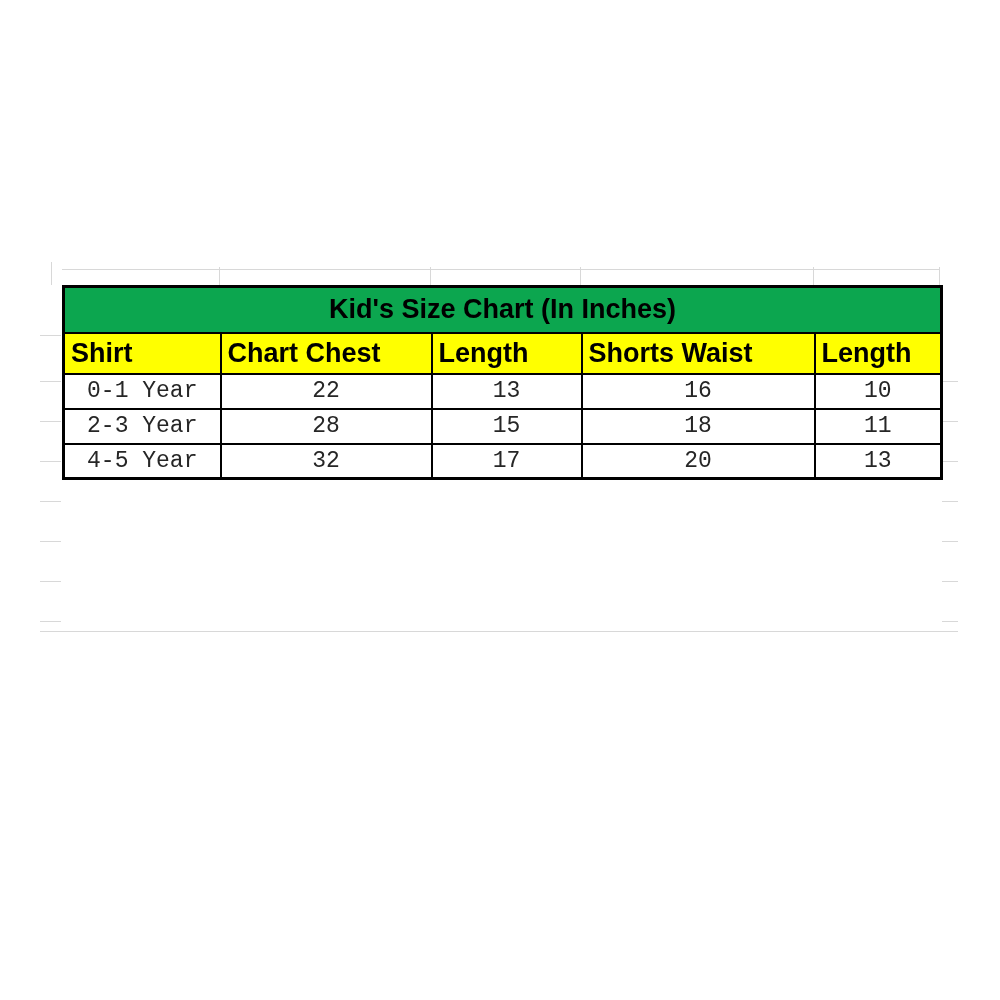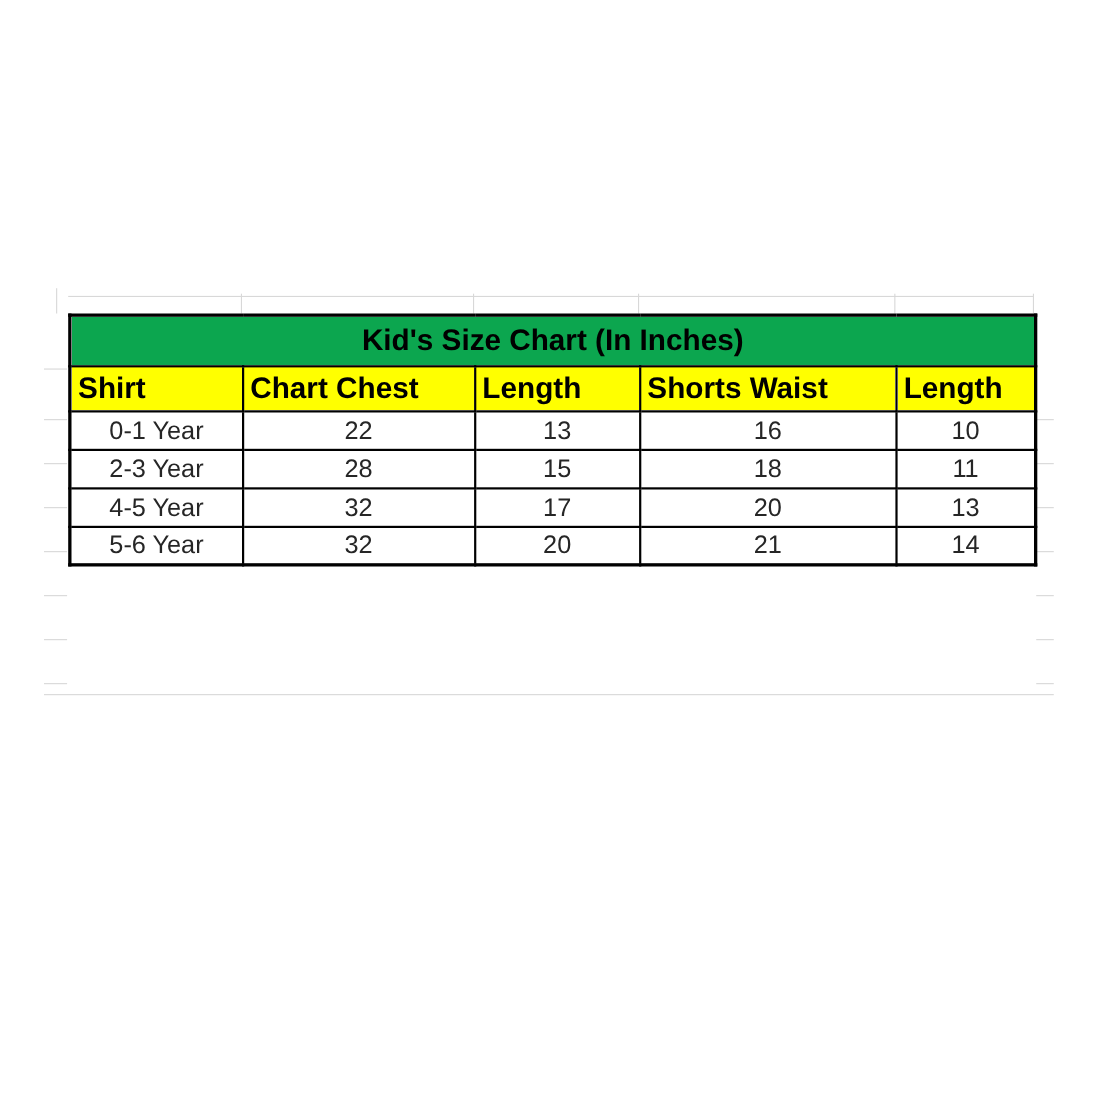--- a/index.html
+++ b/index.html
@@ -61,20 +61,21 @@
     text-align: left;
     padding-left: 6px;
   }
   tr.data-row td {
     height: 35px;
     background: #FFFFFF;
     color: var(--cell_text);
     font-weight: 400;
     font-size: 23px;
     text-align: center;
+    font-family: Liberation Mono, monospace;
   }
 </style>
 </head>
 <body>
 
 <div class="sheet">
 
   <div class="grid h" style="left:62px;  top:269px; width:878px;"></div>
   <div class="grid v" style="left:51px;  top:262px; height:23px;"></div>
   <div class="grid v" style="left:219px; top:267px; height:18px;"></div>
@@ -134,22 +135,15 @@
       <td>18</td>
       <td>11</td>
     </tr>
     <tr class="data-row">
       <td>4-5 Year</td>
       <td>32</td>
       <td>17</td>
       <td>20</td>
       <td>13</td>
     </tr>
-    <tr class="data-row">
-      <td>5-6 Year</td>
-      <td>32</td>
-      <td>20</td>
-      <td>21</td>
-      <td>14</td>
-    </tr>
   </tbody>
     </table>
 </div>
 
 </body></html>

